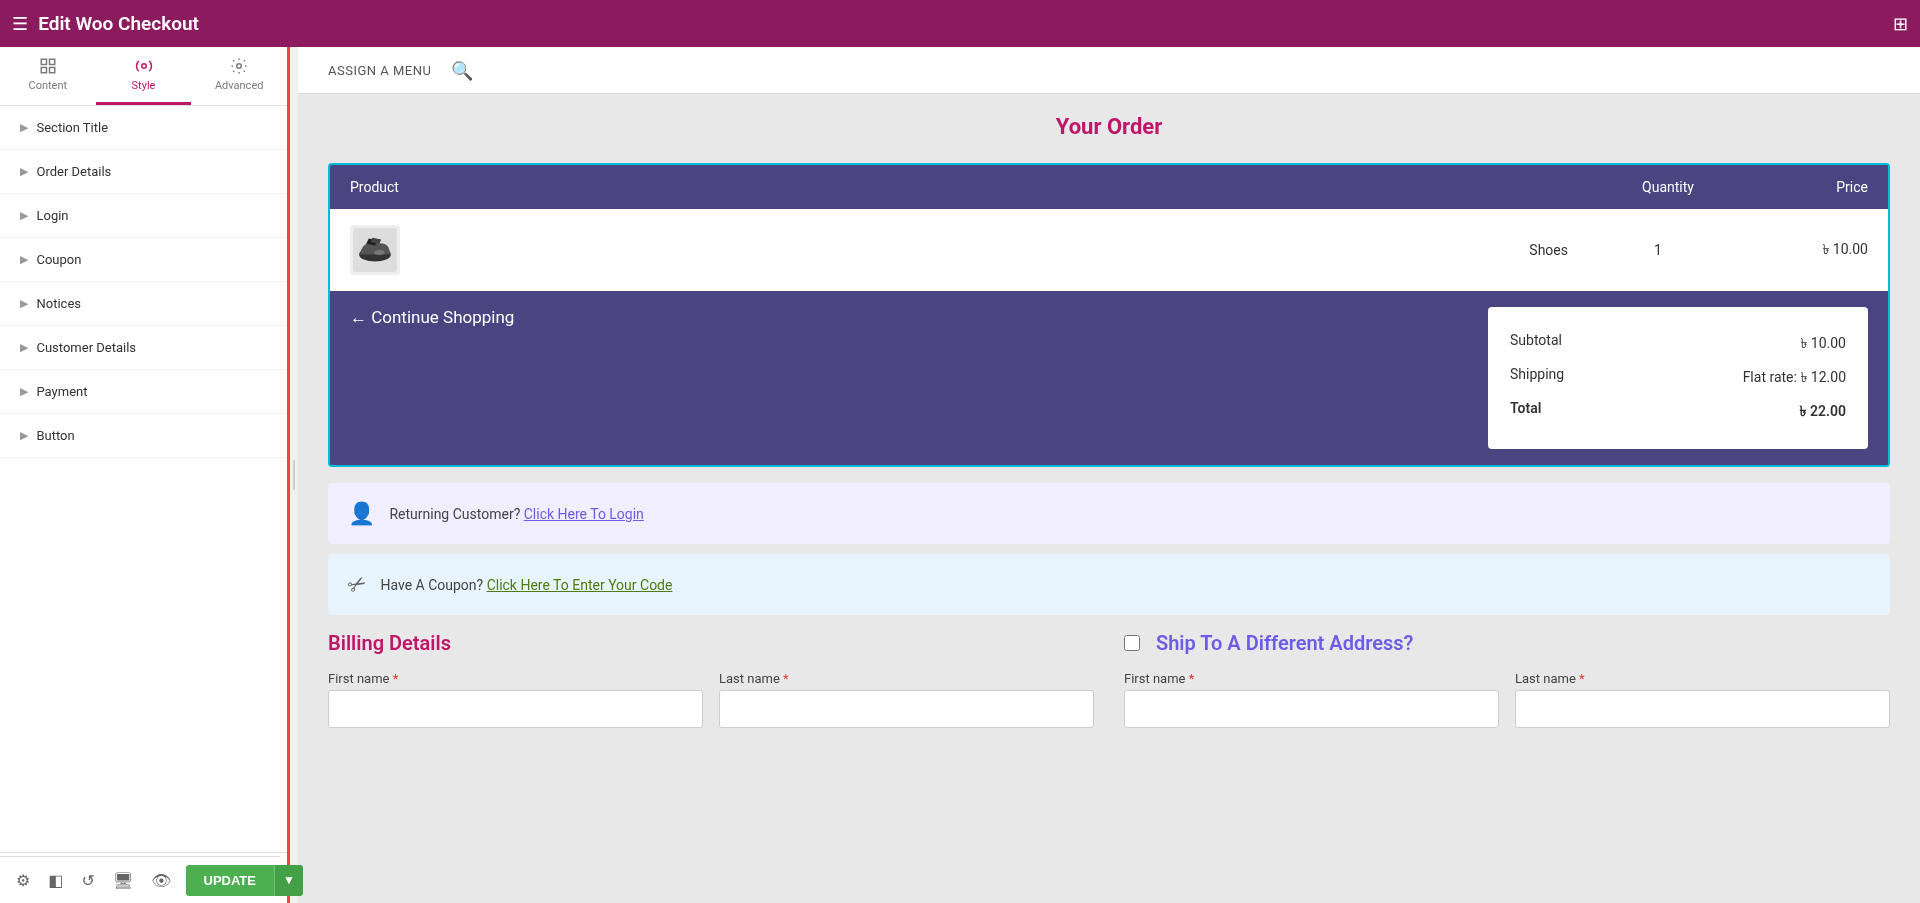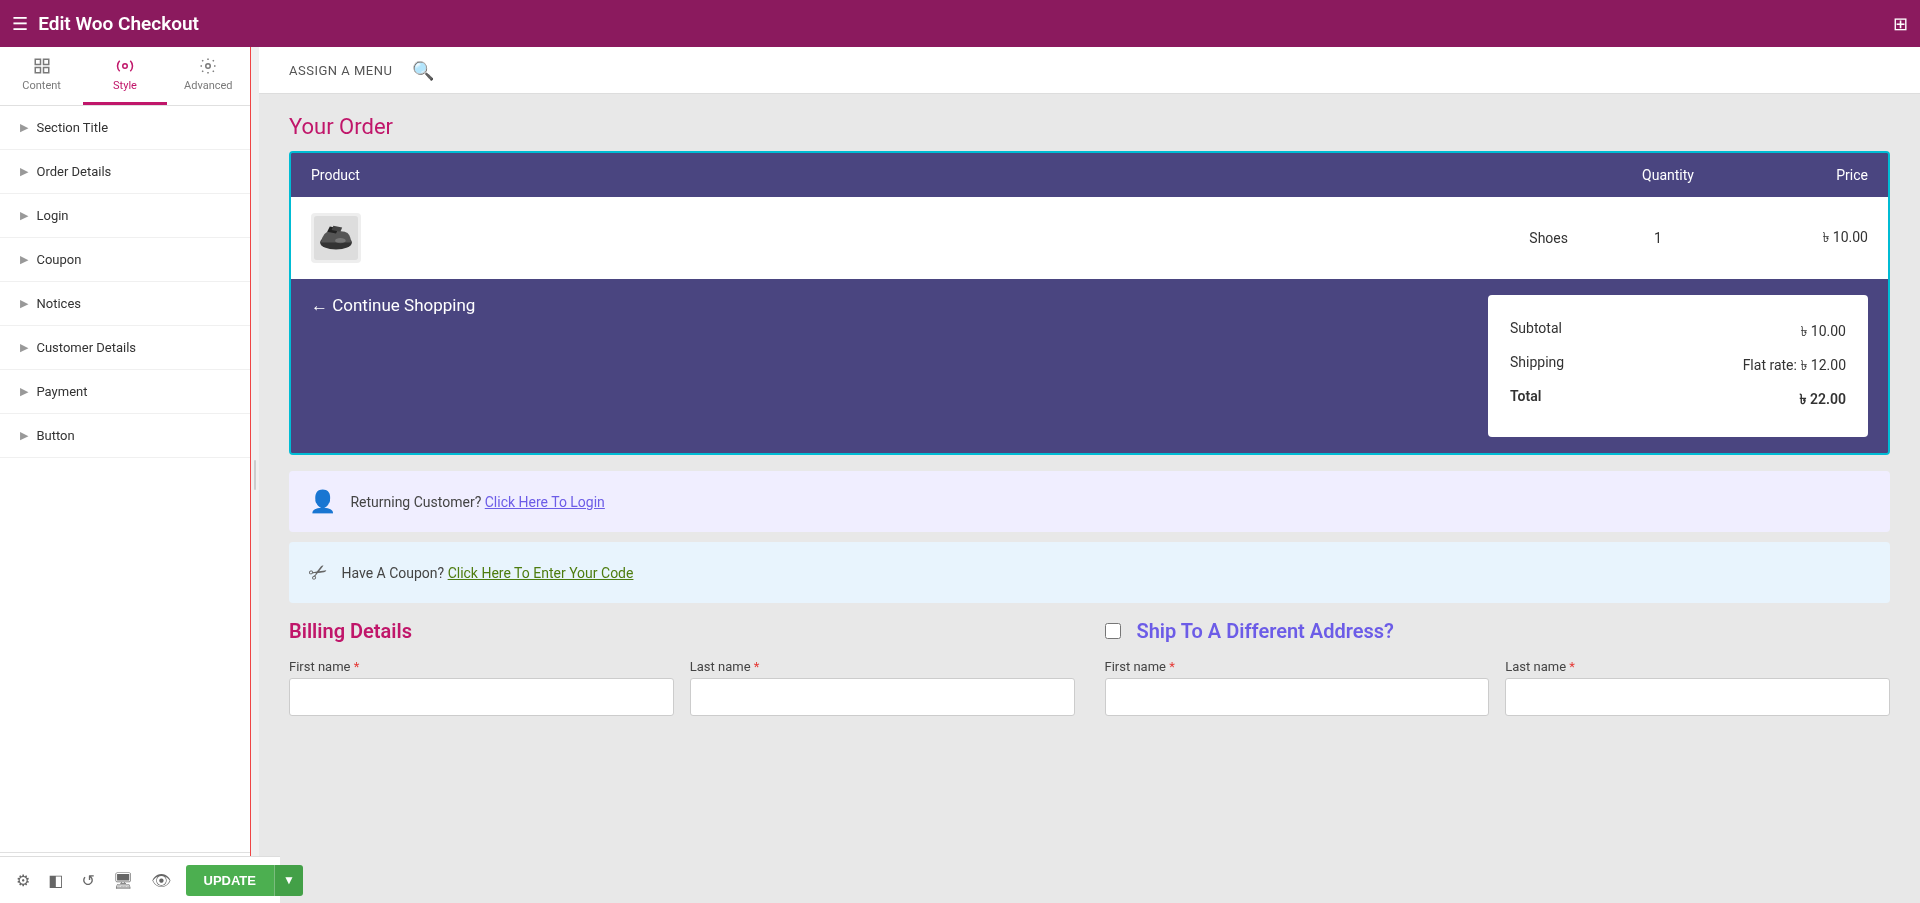--- a/index.html
+++ b/index.html
@@ -8,21 +8,21 @@
     
     .top-bar { display: flex; align-items: center; background: #8b1a5e; height: 47px; padding: 0 12px; gap: 10px; flex-shrink: 0; }
     .top-bar .hamburger { color: #fff; font-size: 18px; cursor: pointer; }
     .top-bar .title { color: #fff; font-size: 19px; font-weight: 600; flex: 1; }
     .top-bar .grid-icon { color: #fff; font-size: 18px; cursor: pointer; }
 
     
     .main { display: flex; flex: 1; overflow: hidden; }
 
     
-    .sidebar { width: 251px; background: #fff; display: flex; flex-direction: column; border-right: 1px solid #ef4444; flex-shrink: 0; overflow: hidden; }
+    .sidebar { width: 290px; background: #fff; display: flex; flex-direction: column; border-right: 3px solid #ef4444; flex-shrink: 0; overflow: hidden; }
 
     .sidebar-tabs { display: flex; border-bottom: 1px solid #e0e0e0; flex-shrink: 0; }
     .sidebar-tab { flex: 1; display: flex; flex-direction: column; align-items: center; padding: 10px 4px; cursor: pointer; font-size: 11px; color: #7a7a7a; gap: 4px; border-bottom: 3px solid transparent; }
     .sidebar-tab.active { color: #c0166a; border-bottom: 3px solid #c0166a; }
     .sidebar-tab svg { width: 18px; height: 18px; }
 
     .sidebar-items { flex: 1; overflow-y: auto; }
     .sidebar-item { display: flex; align-items: center; padding: 14px 20px; border-bottom: 1px solid #f0f0f0; cursor: pointer; font-size: 13px; color: #333; gap: 8px; }
     .sidebar-item .chevron { color: #999; font-size: 11px; }
 
@@ -44,21 +44,21 @@
     
     .content-nav { background: #fff; display: flex; align-items: center; padding: 0 30px; height: 47px; border-bottom: 1px solid #ddd; }
     .site-title { font-size: 22px; font-weight: 700; color: #333; flex: 1; }
     .nav-menu-link { font-size: 13px; color: #555; margin-right: 20px; text-transform: uppercase; letter-spacing: 0.5px; }
     .nav-search { color: #555; font-size: 18px; cursor: pointer; }
 
     
     .page-content { padding: 20px 30px; }
 
     
-    .section-title { font-size: 22px; color: #c0166a; font-weight: 400; margin-bottom: 12px; }
+    .section-title { font-size: 22px; color: #c0166a; font-weight: 700; margin-bottom: 24px; text-align: center; }
     .order-box { background: #4a4580; border-radius: 4px; overflow: hidden; margin-bottom: 16px; border: 2px solid #00bcd4; }
     .order-header { display: flex; align-items: center; padding: 14px 20px; background: #4a4580; }
     .order-header-product { color: #fff; font-size: 14px; flex: 1; }
     .order-header-qty { color: #fff; font-size: 14px; width: 160px; text-align: center; }
     .order-header-price { color: #fff; font-size: 14px; width: 120px; text-align: right; }
 
     .order-row { display: flex; align-items: center; padding: 16px 20px; background: #fff; gap: 10px; }
     .product-img { width: 50px; height: 50px; background: #eee; border-radius: 4px; display: flex; align-items: center; justify-content: center; flex-shrink: 0; overflow: hidden; }
     .product-img svg { width: 44px; height: 44px; }
     .product-name { flex: 1; font-size: 14px; color: #333; text-align: right; }

